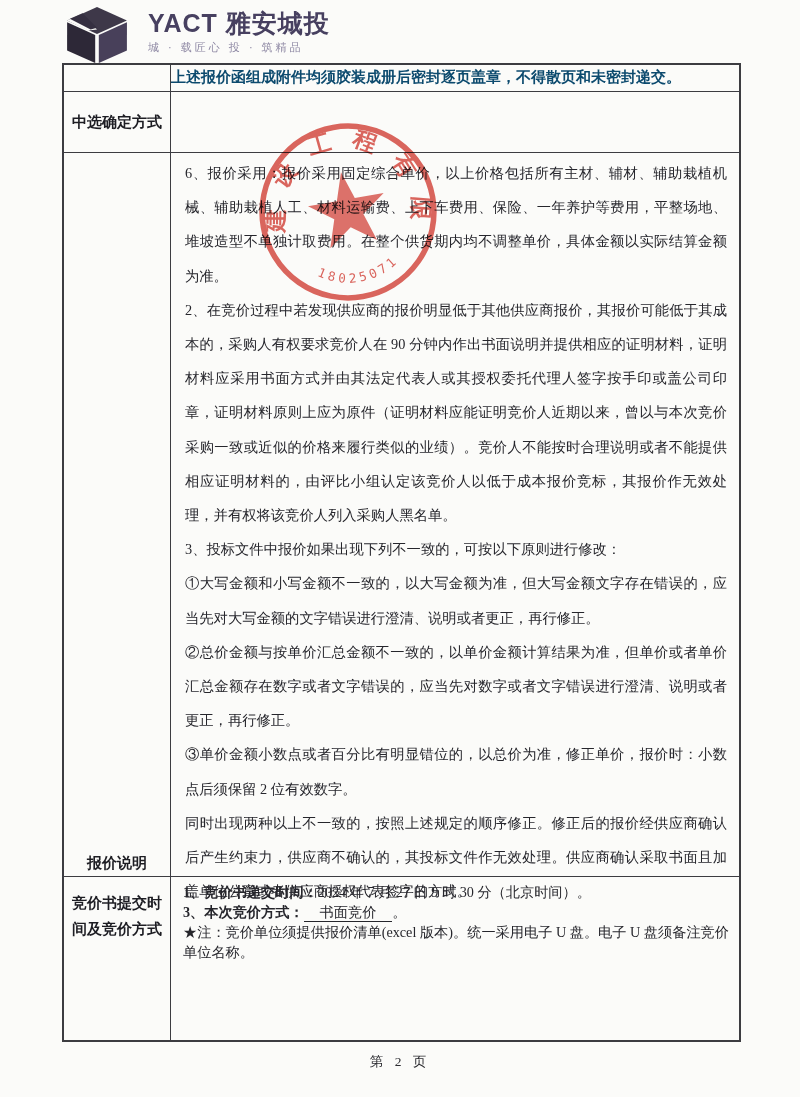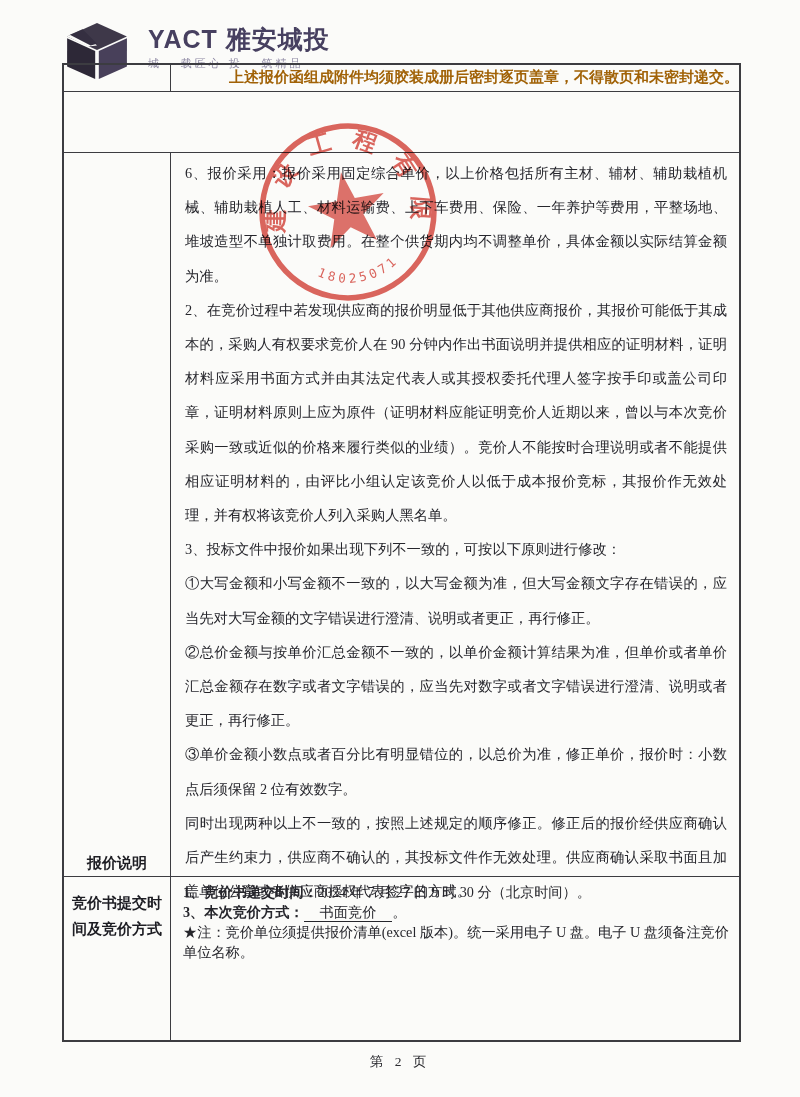--- a/index.html
+++ b/index.html
@@ -2,21 +2,21 @@
 <html><head>
 <meta charset="utf-8">
 <style>
   html,body { margin:0; padding:0; background:#e9e9e7; }
   .page {
     position:relative; width:800px; height:1097px; margin:0 auto;
     background:#fbfbf9; overflow:hidden;
     font-family:"Liberation Serif","DejaVu Serif",serif; color:#26262c;
   }
   
-  .logo { position:absolute; left:60px; top:22px; display:flex; align-items:flex-start; gap:14px; }
+  .logo { position:absolute; left:60px; top:6px; display:flex; align-items:flex-start; gap:14px; }
   .logo-cube { width:74px; height:58px; }
   .logo-text { padding-top:4px; font-family:"Liberation Sans","DejaVu Sans",sans-serif; }
   .brand-name { font-size:25px; font-weight:bold; color:#474060; letter-spacing:1px; line-height:26px; }
   .brand-tagline { font-size:11px; color:#8d87a3; letter-spacing:3px; margin-top:4px; }
   
   .doc-table {
     position:absolute; left:62px; top:63px; width:679px;
     border:2px solid #3c3c41; box-sizing:border-box; background:transparent;
   }
   .row { display:flex; box-sizing:border-box; }
@@ -28,22 +28,22 @@
   .label-text { font-weight:bold; font-size:15px; color:#1d1d23; line-height:26px; width:92px; }
   .cell-content { flex:1; box-sizing:border-box; min-width:0; }
   .row-notice { height:26px; }
   .row-selection { height:61px; }
   .row-quotation { height:724px; }
   .row-submission { height:164px; }
   .row-selection .cell-label { align-items:center; }
   .row-quotation .cell-label { align-items:flex-end; padding-top:10px; }
   .row-submission .cell-label { align-items:flex-start; padding-top:13px; }
   .notice-text {
-    width:100%; text-align:right; font-weight:bold; font-size:15px;
-    color:#a16207; line-height:24px;
+    width:100%; text-align:left; font-weight:bold; font-size:15px;
+    color:#0c4a6e; line-height:24px;
   }
   .selection-content {
     padding:1px 10px 0 12px; font-size:14.3px; line-height:20.3px;
     text-align:justify; text-indent:2em;
   }
   .quotation-content { padding:3px 12px 0 14px; font-size:14.3px; }
   .quotation-content p { margin:0; line-height:34.2px; text-align:justify; }
   .submission-content { padding:5px 10px 0 12px; font-size:14.2px; line-height:20px; }
   .submission-content p { margin:0; text-align:justify; }
   .b { font-weight:bold; }
@@ -84,20 +84,23 @@
   <div class="doc-table">
 
     <div class="row row-notice">
       <div class="cell-label"></div>
       <div class="cell-content">
         <div class="notice-text">上述报价函组成附件均须胶装成册后密封逐页盖章，不得散页和未密封递交。</div>
       </div>
     </div>
 
     <div class="row row-selection">
+      <div class="cell-label">
+        <div class="label-text">中选确定方式</div>
+      </div>
     </div>
 
     <div class="row row-quotation">
       <div class="cell-label">
         <div class="label-text">报价说明</div>
       </div>
       <div class="cell-content">
         <div class="quotation-content">
           <p>6、报价采用：报价采用固定综合单价，以上价格包括所有主材、辅材、辅助栽植机械、辅助栽植人工、材料运输费、上下车费用、保险、一年养护等费用，平整场地、堆坡造型不单独计取费用。在整个供货期内均不调整单价，具体金额以实际结算金额为准。</p>
           <p>2、在竞价过程中若发现供应商的报价明显低于其他供应商报价，其报价可能低于其成本的，采购人有权要求竞价人在 90 分钟内作出书面说明并提供相应的证明材料，证明材料应采用书面方式并由其法定代表人或其授权委托代理人签字按手印或盖公司印章，证明材料原则上应为原件（证明材料应能证明竞价人近期以来，曾以与本次竞价采购一致或近似的价格来履行类似的业绩）。竞价人不能按时合理说明或者不能提供相应证明材料的，由评比小组认定该竞价人以低于成本报价竞标，其报价作无效处理，并有权将该竞价人列入采购人黑名单。</p>

